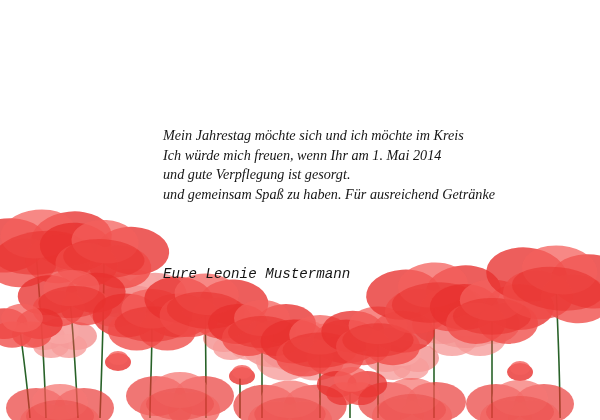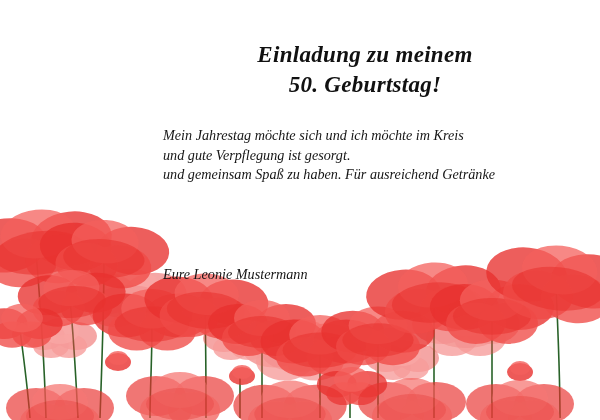--- a/index.html
+++ b/index.html
@@ -52,21 +52,21 @@
     font-family: "Liberation Serif", serif;
     font-style: italic;
     font-size: 14.2px;
     line-height: 19.6px;
     color: #151515;
   }
   .signature {
     position: absolute;
     top: 266px;
     left: 163px;
-    font-family: Liberation Serif, serif;
+    font-family: Liberation Mono, monospace;
     font-style: italic;
     font-size: 14.2px;
     color: #151515;
   }
   .line { display: block; white-space: pre; }
 </style>
 </head>
 <body>
 
 <div id="card">
@@ -144,27 +144,24 @@
       <use href="#poppy" transform="translate(180,402) scale(1.0)"></use>
       <use href="#poppy" transform="translate(290,412) scale(1.05)"></use>
       <use href="#poppy" transform="translate(412,408) scale(1.0)"></use>
       <use href="#poppy" transform="translate(60,414) scale(1.0)"></use>
       <use href="#poppy" transform="translate(520,410) scale(1.0)"></use>
     </g>
   </svg>
 
   <div id="text-layer">
 
-    <div class="title">
-      <span class="line">Einladung zu meinem</span>
-      <span class="line">50. Geburtstag!</span>
-    </div>
 
     <div class="body-text">
       <span class="line">Mein Jahrestag möchte sich und ich möchte im Kreis</span>
+      <span class="line">Ich würde mich freuen, wenn Ihr am 1. Mai 2014</span>
       <span class="line">und gute Verpflegung ist gesorgt.</span>
       <span class="line">und gemeinsam Spaß zu haben. Für ausreichend Getränke</span>
     </div>
 
     <div class="signature">Eure Leonie Mustermann</div>
 
   </div>
 </div>
 
 </body></html>

